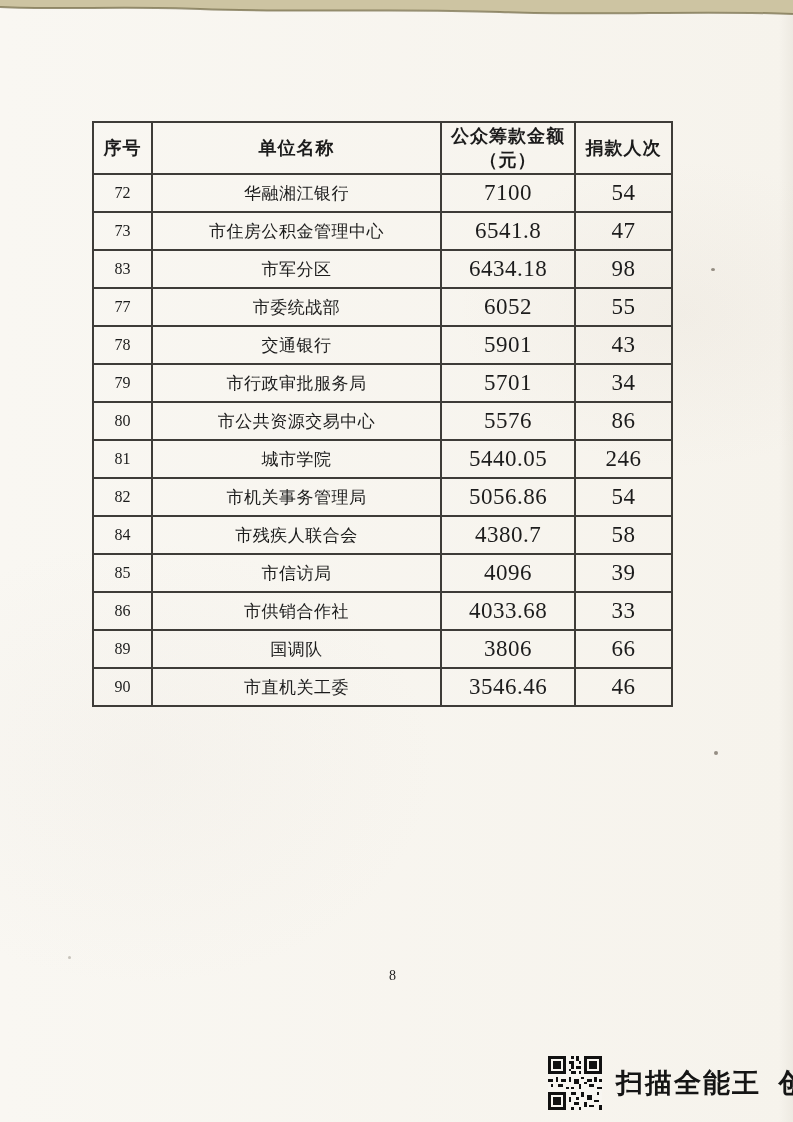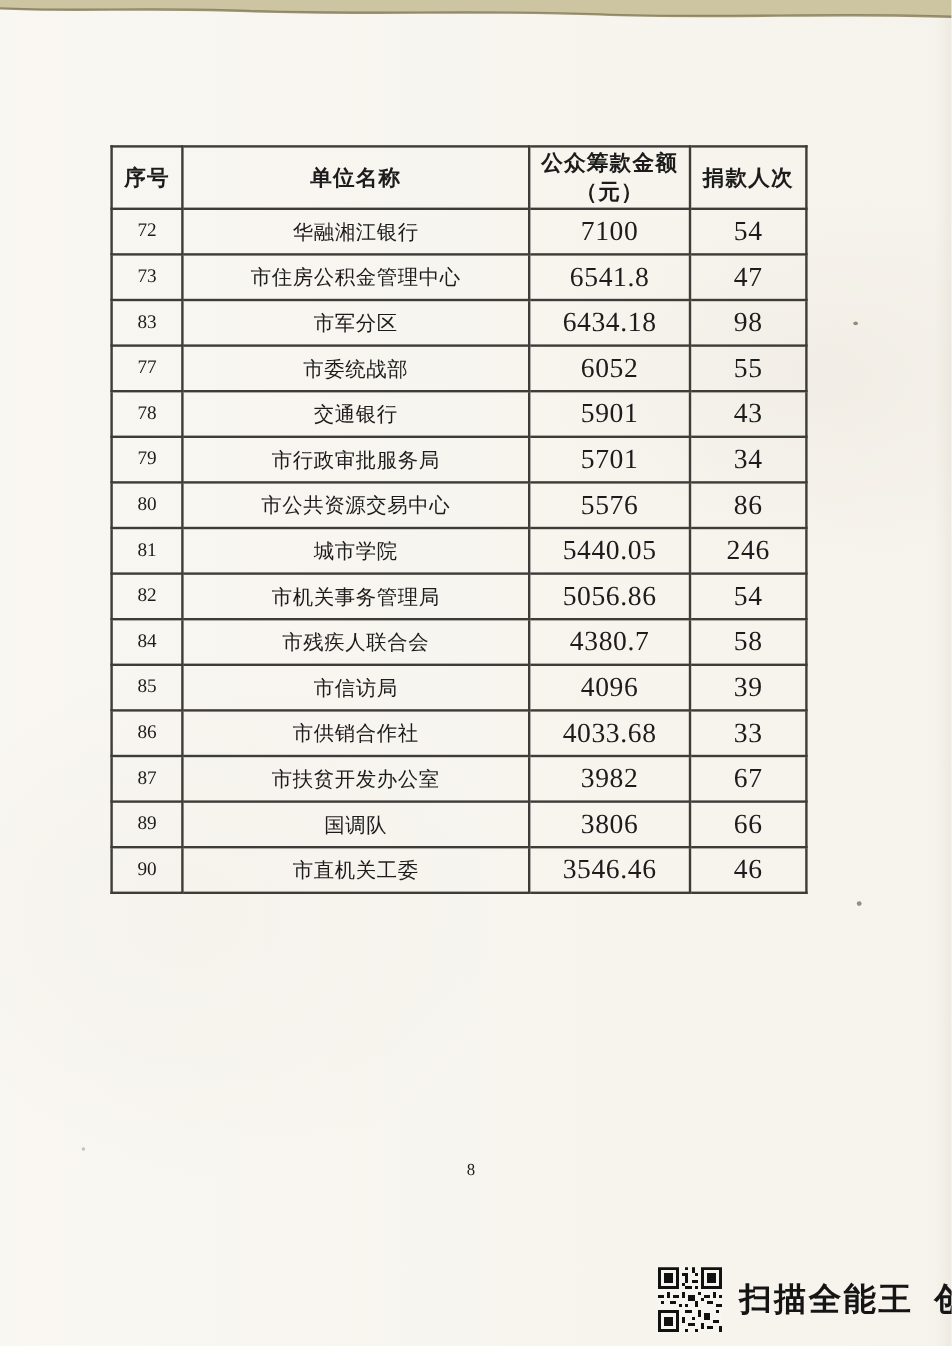--- a/index.html
+++ b/index.html
@@ -151,26 +151,20 @@
     <td class="idx">85</td>
     <td class="name">市信访局</td>
     <td class="num">4096</td>
     <td class="num">39</td>
   </tr>
       <tr>
     <td class="idx">86</td>
     <td class="name">市供销合作社</td>
     <td class="num">4033.68</td>
     <td class="num">33</td>
-  </tr>
-      <tr>
-    <td class="idx">87</td>
-    <td class="name">市扶贫开发办公室</td>
-    <td class="num">3982</td>
-    <td class="num">67</td>
   </tr>
       <tr>
     <td class="idx">89</td>
     <td class="name">国调队</td>
     <td class="num">3806</td>
     <td class="num">66</td>
   </tr>
       <tr>
     <td class="idx">90</td>
     <td class="name">市直机关工委</td>

